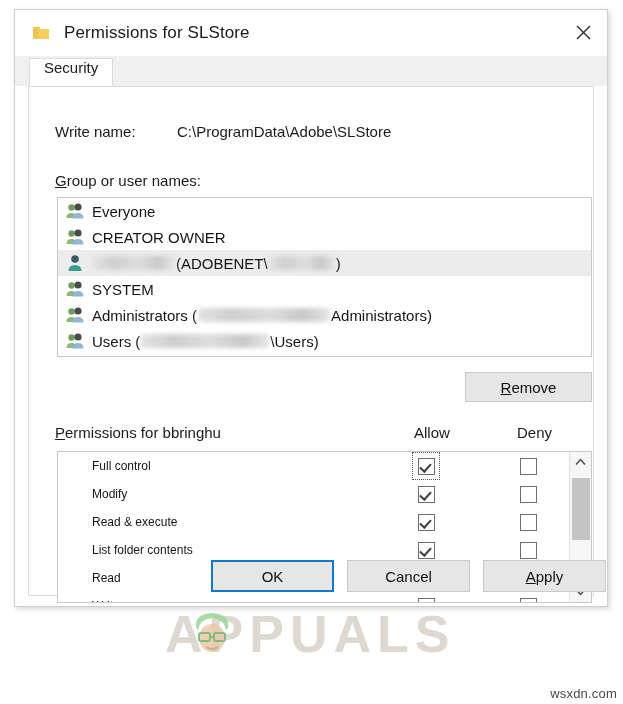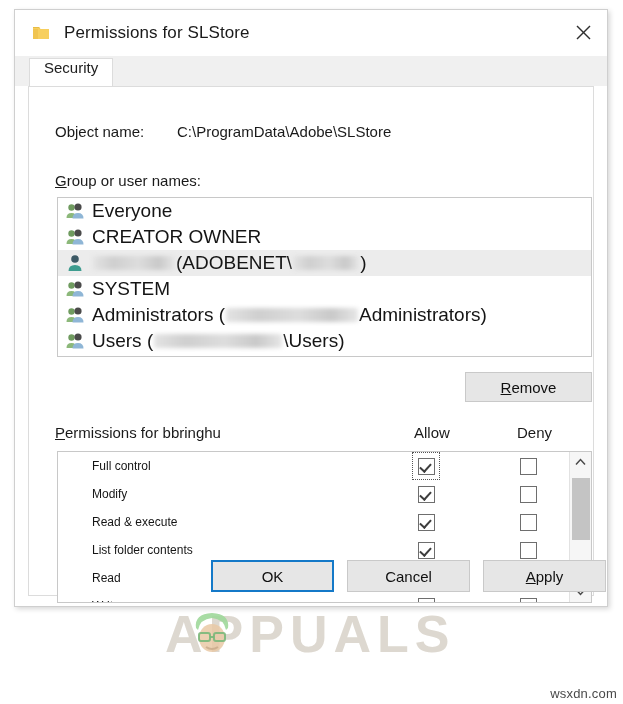--- a/index.html
+++ b/index.html
@@ -175,21 +175,21 @@
   .group-row {
     height: 26px;
     display: flex;
     align-items: center;
     padding-left: 7px;
     cursor: default;
   }
   .group-row.selected { background: #ececec; }
   .grp-icon { width: 20px; height: 18px; flex: none; margin-right: 7px; }
   .group-name {
-    font-size: 19px;
+    font-size: 15px;
     color: #151515;
     display: flex;
     align-items: center;
     white-space: nowrap;
   }
   .redact {
     display: inline-block;
     height: 14px;
     vertical-align: middle;
     background: linear-gradient(90deg,#e3e3e3,#cfcfcf 25%,#dddddd 55%,#c9c9c9 80%,#e6e6e6);
@@ -403,21 +403,21 @@
 
   <div id="tabstrip">
     <div id="tab-security">
       <span>Security</span>
     </div>
   </div>
 
   <div id="tabpanel">
 
     <div id="objectname-row">
-      <span id="objectname-label" class="label">Object name:</span>
+      <span id="objectname-label" class="label">Write name:</span>
       <span class="label">C:\ProgramData\Adobe\SLStore</span>
     </div>
 
     <div id="grouplabel" class="label"><span class="acc">G</span>roup or user names:</div>
 
     <div id="grouplist">
 
       <div class="group-row">
         <svg class="grp-icon" viewBox="0 0 20 18">
           <circle cx="6.5" cy="5.5" r="3.2" fill="#6f9b5f"></circle>

